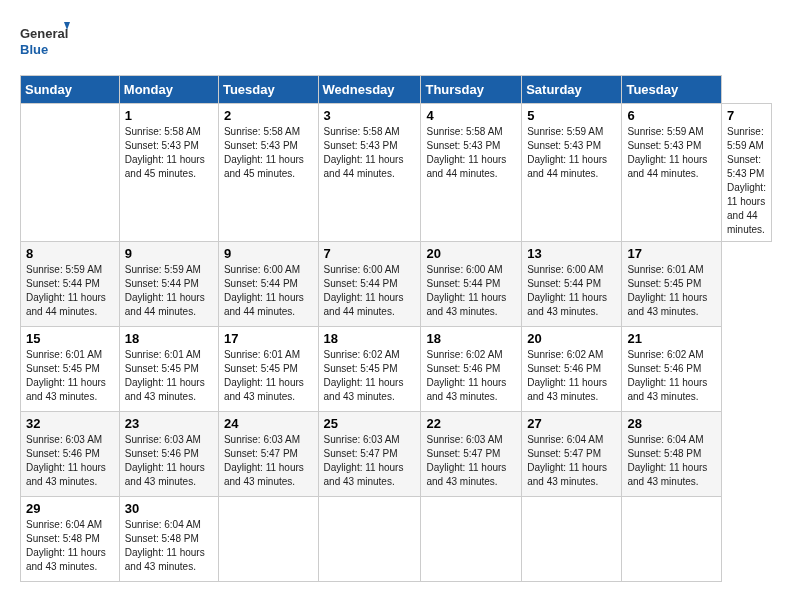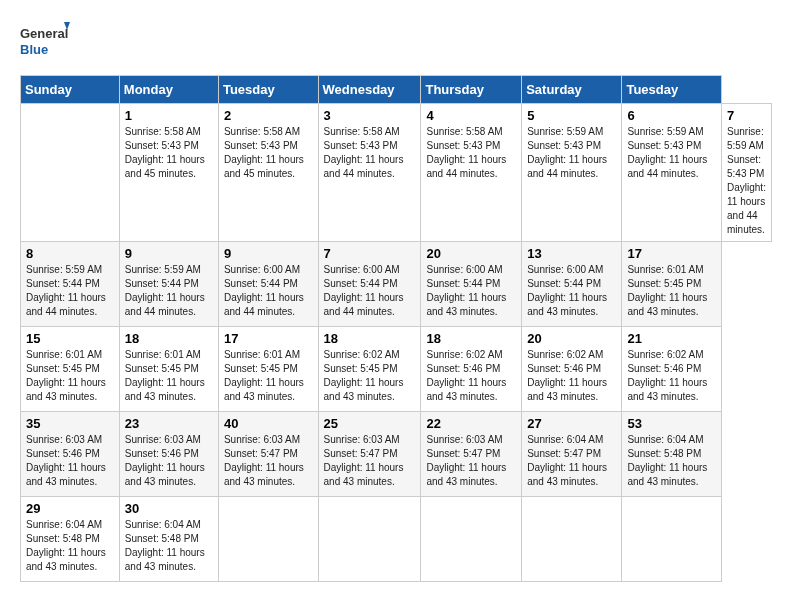--- a/index.html
+++ b/index.html
@@ -124,27 +124,27 @@
       <tr>
         <td><span class="day-num">15</span><span class="day-info">Sunrise: 6:01 AM<br>Sunset: 5:45 PM<br>Daylight: 11 hours and 43 minutes.</span></td>
         <td><span class="day-num">18</span><span class="day-info">Sunrise: 6:01 AM<br>Sunset: 5:45 PM<br>Daylight: 11 hours and 43 minutes.</span></td>
         <td><span class="day-num">17</span><span class="day-info">Sunrise: 6:01 AM<br>Sunset: 5:45 PM<br>Daylight: 11 hours and 43 minutes.</span></td>
         <td><span class="day-num">18</span><span class="day-info">Sunrise: 6:02 AM<br>Sunset: 5:45 PM<br>Daylight: 11 hours and 43 minutes.</span></td>
         <td><span class="day-num">18</span><span class="day-info">Sunrise: 6:02 AM<br>Sunset: 5:46 PM<br>Daylight: 11 hours and 43 minutes.</span></td>
         <td><span class="day-num">20</span><span class="day-info">Sunrise: 6:02 AM<br>Sunset: 5:46 PM<br>Daylight: 11 hours and 43 minutes.</span></td>
         <td><span class="day-num">21</span><span class="day-info">Sunrise: 6:02 AM<br>Sunset: 5:46 PM<br>Daylight: 11 hours and 43 minutes.</span></td>
       </tr>
       <tr>
-        <td><span class="day-num">35</span><span class="day-info">Sunrise: 6:03 AM<br>Sunset: 5:46 PM<br>Daylight: 11 hours and 43 minutes.</span></td>
+        <td><span class="day-num">32</span><span class="day-info">Sunrise: 6:03 AM<br>Sunset: 5:46 PM<br>Daylight: 11 hours and 43 minutes.</span></td>
         <td><span class="day-num">23</span><span class="day-info">Sunrise: 6:03 AM<br>Sunset: 5:46 PM<br>Daylight: 11 hours and 43 minutes.</span></td>
-        <td><span class="day-num">40</span><span class="day-info">Sunrise: 6:03 AM<br>Sunset: 5:47 PM<br>Daylight: 11 hours and 43 minutes.</span></td>
+        <td><span class="day-num">24</span><span class="day-info">Sunrise: 6:03 AM<br>Sunset: 5:47 PM<br>Daylight: 11 hours and 43 minutes.</span></td>
         <td><span class="day-num">25</span><span class="day-info">Sunrise: 6:03 AM<br>Sunset: 5:47 PM<br>Daylight: 11 hours and 43 minutes.</span></td>
         <td><span class="day-num">22</span><span class="day-info">Sunrise: 6:03 AM<br>Sunset: 5:47 PM<br>Daylight: 11 hours and 43 minutes.</span></td>
         <td><span class="day-num">27</span><span class="day-info">Sunrise: 6:04 AM<br>Sunset: 5:47 PM<br>Daylight: 11 hours and 43 minutes.</span></td>
-        <td><span class="day-num">53</span><span class="day-info">Sunrise: 6:04 AM<br>Sunset: 5:48 PM<br>Daylight: 11 hours and 43 minutes.</span></td>
+        <td><span class="day-num">28</span><span class="day-info">Sunrise: 6:04 AM<br>Sunset: 5:48 PM<br>Daylight: 11 hours and 43 minutes.</span></td>
       </tr>
       <tr>
         <td><span class="day-num">29</span><span class="day-info">Sunrise: 6:04 AM<br>Sunset: 5:48 PM<br>Daylight: 11 hours and 43 minutes.</span></td>
         <td><span class="day-num">30</span><span class="day-info">Sunrise: 6:04 AM<br>Sunset: 5:48 PM<br>Daylight: 11 hours and 43 minutes.</span></td>
         <td class="empty-cell"></td>
         <td class="empty-cell"></td>
         <td class="empty-cell"></td>
         <td class="empty-cell"></td>
         <td class="empty-cell"></td>
       </tr>

